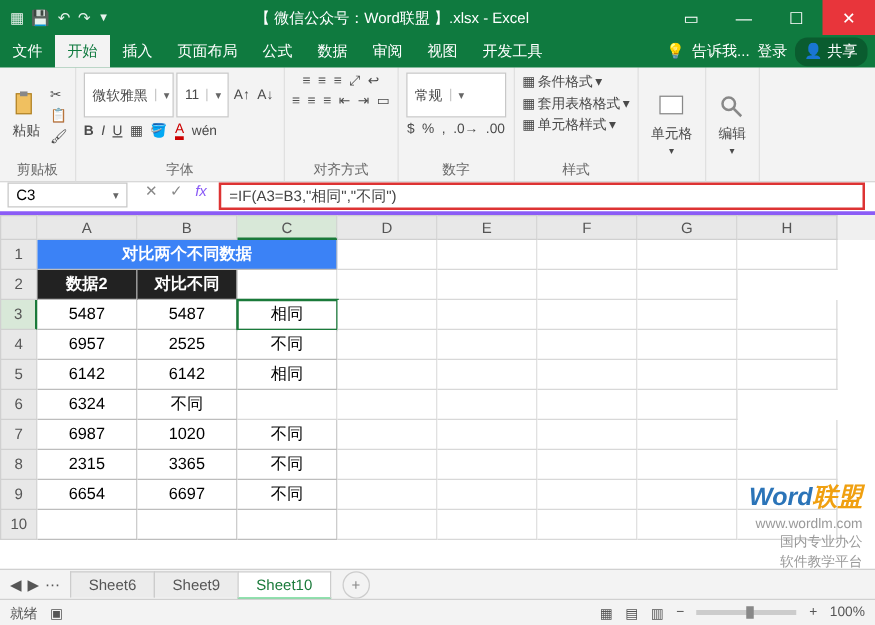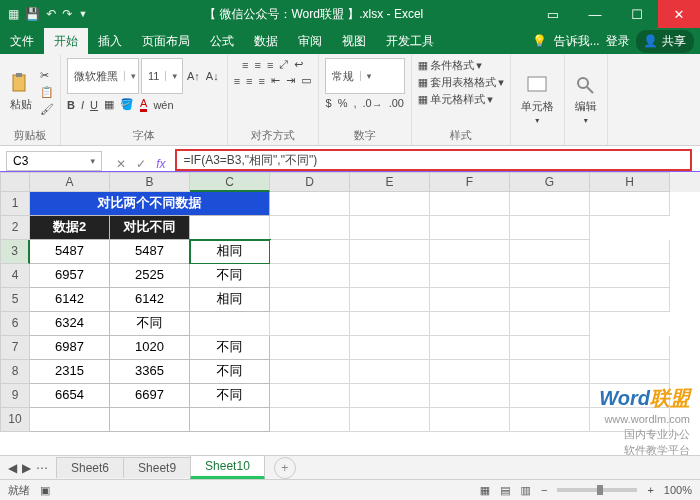--- a/index.html
+++ b/index.html
@@ -19,43 +19,43 @@
 .ribbon{height:92px;background:#f3f3f3;border-bottom:1px solid #d0d0d0;display:flex;font-size:11px;color:#4a4a4a}
 .group{border-right:1px solid #e0e0e0;display:flex;flex-direction:column;padding:4px 6px 2px}
 .group .body{flex:1;display:flex;gap:4px;align-items:center}
 .group .label{text-align:center;font-size:11px;color:#6a6a6a;padding-top:2px}
 .bigbtn{display:flex;flex-direction:column;align-items:center;gap:2px;padding:2px 4px}
 .bigbtn svg{width:22px;height:22px}
 .smallrow{display:flex;gap:2px;align-items:center}
 .fontbox{display:flex;border:1px solid #c8c8c8;background:#fff;height:36px;align-items:center}
 .fontbox span{padding:0 6px}
 .fontbox .dd{border-left:1px solid #c8c8c8;width:14px;text-align:center;font-size:9px;color:#666}
-.namebox-row{height:26px;background:#fff;border-bottom:1px solid #8b5cf6;display:flex;align-items:flex-end;font-size:12px}
+.namebox-row{height:26px;background:#fff;border-bottom:3px solid #8b5cf6;display:flex;align-items:flex-start;font-size:12px}
 .namebox{width:96px;border:1px solid #c8c8c8;height:20px;margin:0 4px 0 6px;padding:0 6px;display:flex;align-items:center;justify-content:space-between}
 .namebox .dd{font-size:9px;color:#666}
 .fxicons{display:flex;gap:10px;padding:0 10px;color:#888}
 .fxicons .fx{font-style:italic;font-family:Liberation Sans, sans-serif;color:#8b5cf6}
 .formulabar{flex:1;border:2px solid #d33;height:22px;margin-right:8px;padding:0 6px;display:flex;align-items:center;color:#444}
 .sheet{position:relative;height:288px;overflow:hidden}
 .colhdr{display:flex;height:20px;font-size:12px;color:#555;background:#f0f0f0}
 .corner{width:30px;border:1px solid #d0d0d0;background:#e8e8e8}
 .ch{width:80px;border:1px solid #d0d0d0;border-left:none;text-align:center;line-height:18px;background:#e8e8e8}
 .ch.sel{background:#d8e8d8;border-bottom:2px solid #1a7a3a}
 .rows{font-size:13px}
 .row{display:flex;height:24px}
 .rh{width:30px;border:1px solid #d0d0d0;border-top:none;text-align:center;line-height:22px;font-size:12px;background:#e8e8e8;color:#555}
 .rh.sel{background:#d8e8d8;border-right:2px solid #1a7a3a}
 .cell{width:80px;border:1px solid #d8d8d8;border-top:none;border-left:none;line-height:22px;text-align:center;background:#fff}
-.row1 .cell.a,.row1 .cell.b,.row1 .cell.c{background:#1d4ed8;color:#fff;font-weight:bold;border-color:#6ba547}
+.row1 .cell.a,.row1 .cell.b,.row1 .cell.c{background:#3b82f6;color:#fff;font-weight:bold;border-color:#6ba547}
 .row2 .cell.a,.row2 .cell.b,.row2 .cell.c{background:#222;color:#fff;font-weight:bold}
 .tbl .cell.a,.tbl .cell.b,.tbl .cell.c{border-color:#bdbdbd}
 .cell.selected{outline:2px solid #1a7a3a;outline-offset:-1px;background:#fff}
 .sheettabs{position:absolute;bottom:21px;left:0;right:0;height:24px;background:#f3f3f3;border-top:1px solid #d0d0d0;display:flex;align-items:center;font-size:12px;color:#555;padding-left:36px;gap:0}
 .stab{padding:3px 14px;border:1px solid #ccc;border-bottom:none;background:#ececec;margin-right:-1px}
-.stab.active{background:#fff;border-bottom:4px solid #22c55e;color:#1a7a3a}
+.stab.active{background:#fff;border-bottom:1px solid #22c55e;color:#1a7a3a}
 .addtab{width:22px;height:22px;border:1px solid #ccc;border-radius:50%;margin-left:10px;text-align:center;line-height:20px;color:#888}
 .statusbar{position:absolute;bottom:0;left:0;right:0;height:21px;background:#f3f3f3;border-top:1px solid #d0d0d0;display:flex;align-items:center;font-size:11px;color:#555;padding:0 8px;gap:10px}
 .statusbar .right{margin-left:auto;display:flex;align-items:center;gap:10px}
 .zoomslider{width:80px;height:4px;background:#ccc;position:relative}
 .zoomslider::after{content:"";position:absolute;left:40px;top:-3px;width:6px;height:10px;background:#888}
 .watermark{position:absolute;right:10px;bottom:42px;text-align:right;font-size:11px;line-height:1.4}
 .watermark .logo{font-size:20px;font-weight:bold;font-style:italic}
 .watermark .logo b{color:#2b74b8}
 .watermark .logo i{color:#f0a010;font-style:italic}
 .watermark .sub{color:#999}

